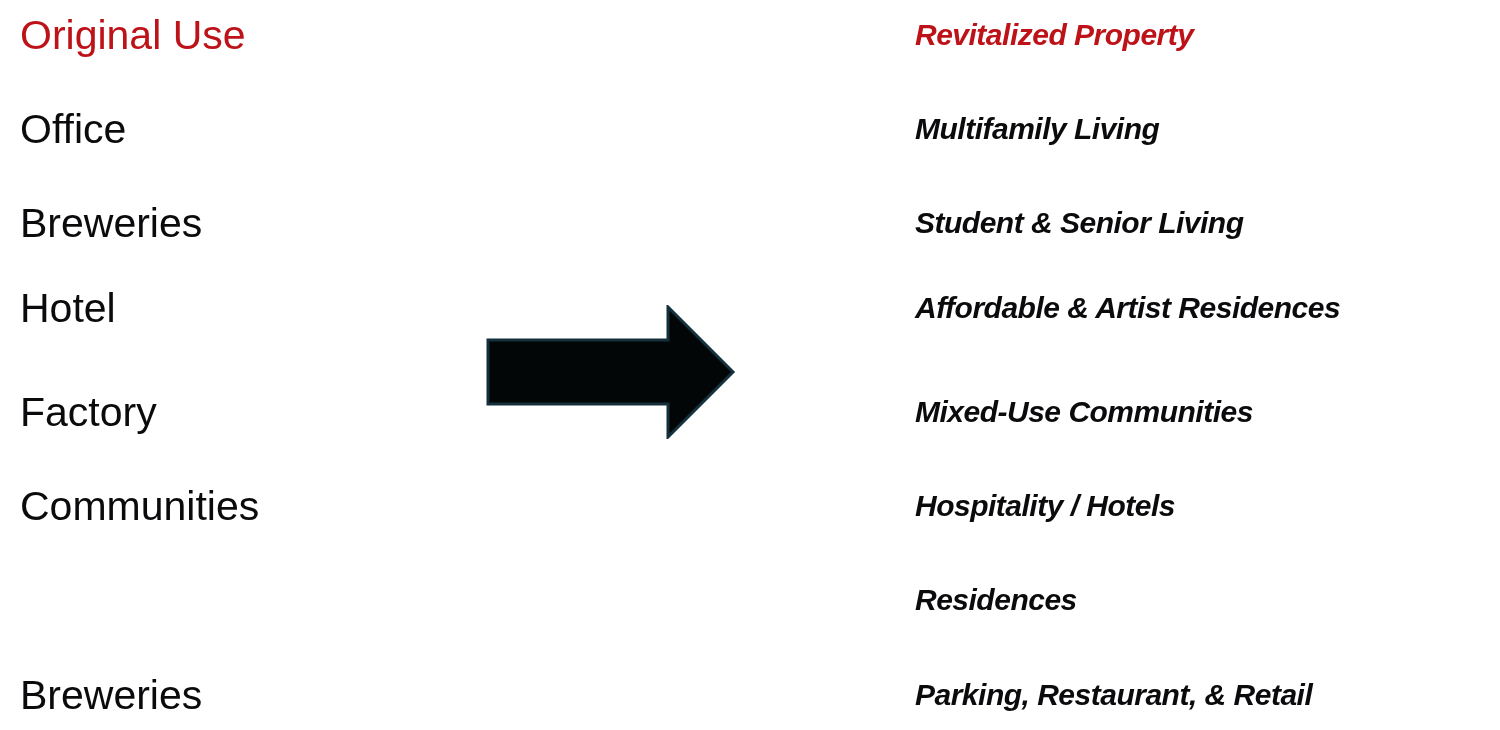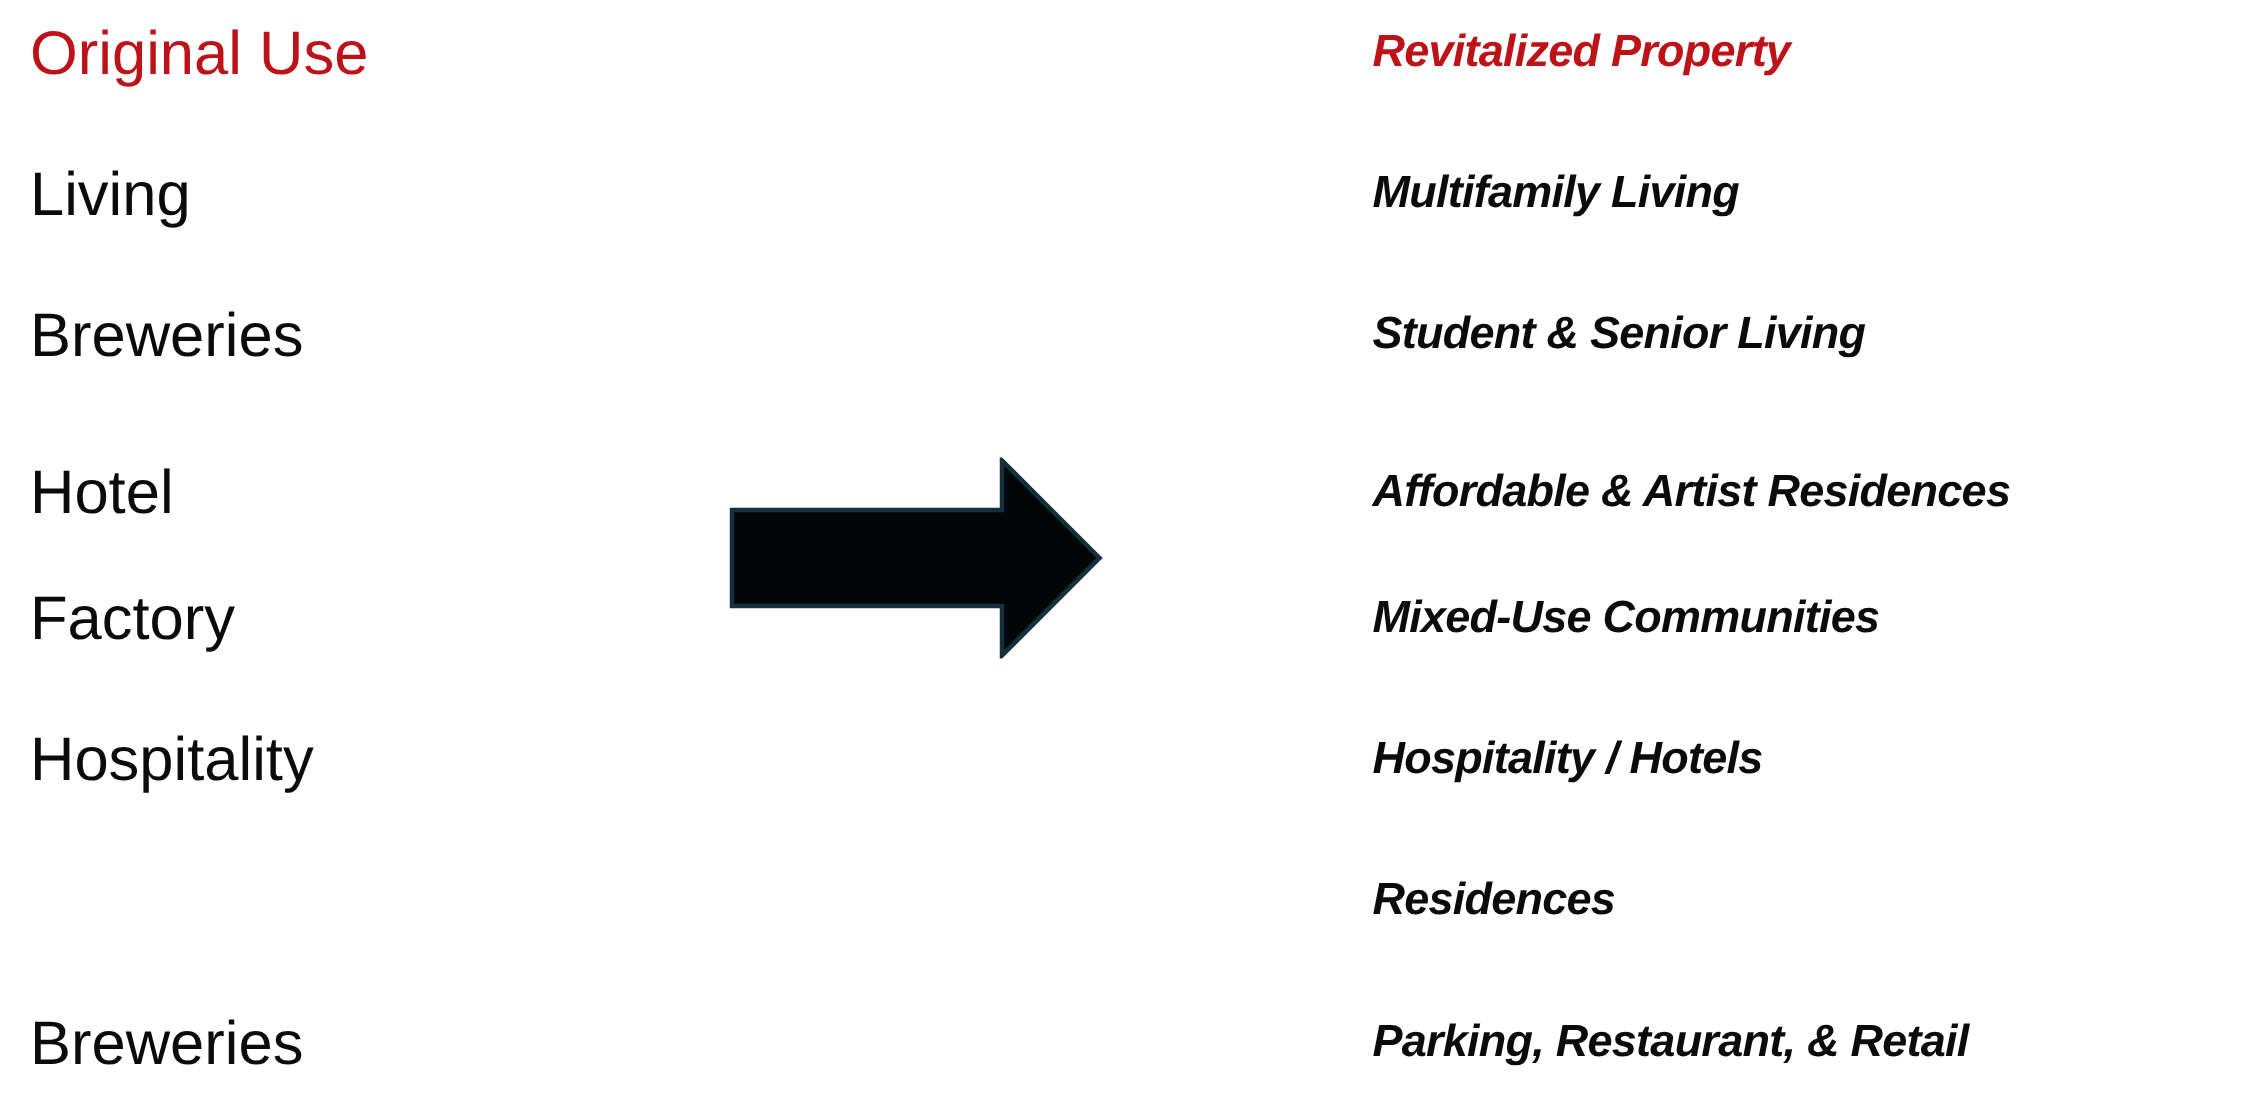--- a/index.html
+++ b/index.html
@@ -48,41 +48,41 @@
 <body>
 
 <div class="slide">
 
   <div class="row" style="top:11px">
     <span class="cell-left hdr-left">Original Use</span>
     <span class="cell-right hdr-right">Revitalized Property</span>
   </div>
 
   <div class="row" style="top:105px">
-    <span class="cell-left">Living</span>
+    <span class="cell-left">Office</span>
     <span class="cell-right">Multifamily Living</span>
   </div>
 
   <div class="row" style="top:199px">
     <span class="cell-left">Breweries</span>
     <span class="cell-right">Student &amp; Senior Living</span>
   </div>
 
-  <div class="row" style="top:304px">
+  <div class="row" style="top:284px">
     <span class="cell-left">Hotel</span>
     <span class="cell-right">Affordable &amp; Artist Residences</span>
   </div>
 
   <div class="row" style="top:388px">
     <span class="cell-left">Factory</span>
     <span class="cell-right">Mixed-Use Communities</span>
   </div>
 
   <div class="row" style="top:482px">
-    <span class="cell-left">Hospitality</span>
+    <span class="cell-left">Communities</span>
     <span class="cell-right">Hospitality / Hotels</span>
   </div>
 
   <div class="row" style="top:576px">
     <span class="cell-right">Residences</span>
   </div>
 
   <div class="row" style="top:671px">
     <span class="cell-left">Breweries</span>
     <span class="cell-right">Parking, Restaurant, &amp; Retail</span>

